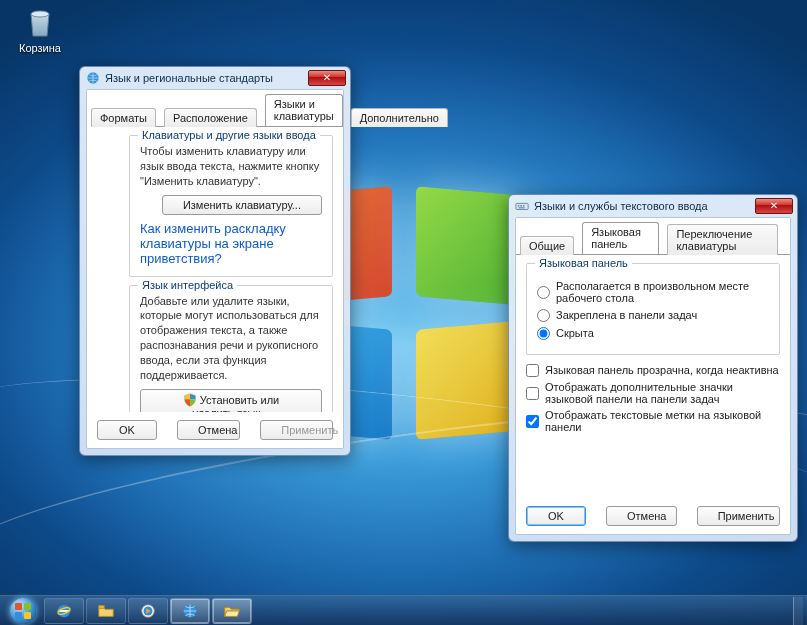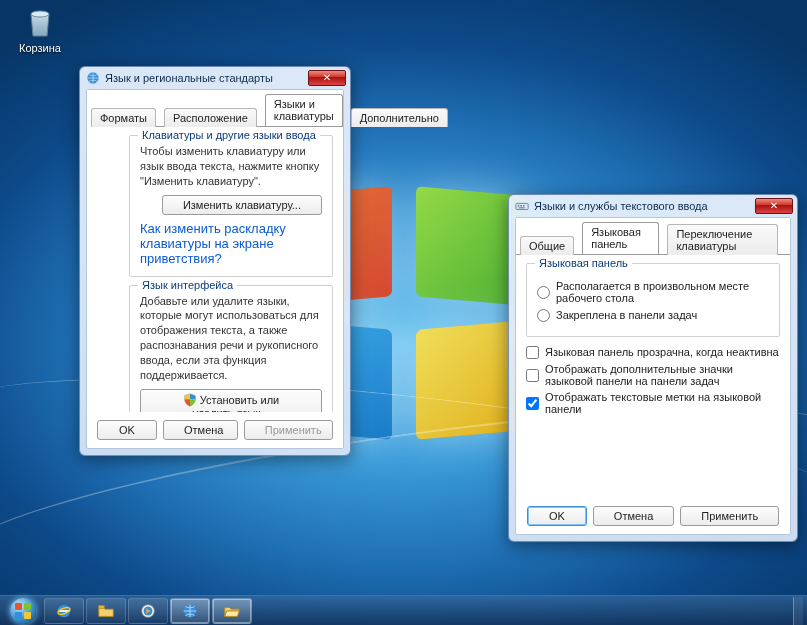--- a/index.html
+++ b/index.html
@@ -123,21 +123,21 @@
   background: linear-gradient(#fdfdfd,#ececec);
   border: 1px solid #9a9a9a;
   border-radius: 3px;
   cursor: pointer;
   color: #222;
   min-width: 60px;
   text-align: center;
 }
 .btn.default { border-color: #3b8fd6; box-shadow: inset 0 0 0 1px rgba(120,190,250,0.9); }
 .btn:disabled, .btn.disabled { color: #999; cursor: default; }
-.btn-row { display: flex; justify-content: center; gap: 6px; padding: 8px 10px; }
+.btn-row { display: flex; justify-content: center; gap: 20px; padding: 8px 10px; }
 .right { display:flex; justify-content:flex-end; }
 a.link { color: #0b5bd3; text-decoration: none; font-size: 13px; cursor:pointer; }
 .radio-row, .check-row { display: flex; align-items: center; gap: 6px; font-size: 11px; color: #222; margin: 4px 0; }
 .radio-row input, .check-row input { margin-top: 1px; }
 
 
 #win1 { left: 79px; top: 66px; width: 272px; }
 #win1 .client { height: 360px; display:flex; flex-direction:column;}
 #win1 .tab-body { flex:1; overflow:hidden; }
 #win1 .groupbox.tall { height: 260px; }
@@ -297,20 +297,24 @@
       <div class="groupbox">
         <span class="group-title">Языковая панель</span>
         <label class="radio-row">
           <input type="radio" name="lb" style="">
           <span>Располагается в произвольном месте рабочего стола</span>
         </label>
         <label class="radio-row">
           <input type="radio" name="lb" style="">
           <span>Закреплена в панели задач</span>
         </label>
+        <label class="radio-row">
+          <input type="radio" name="lb" checked="" style="">
+          <span>Скрыта</span>
+        </label>
       </div>
       <label class="check-row">
         <input type="checkbox" style="">
         <span>Языковая панель прозрачна, когда неактивна</span>
       </label>
       <label class="check-row">
         <input type="checkbox" style="">
         <span>Отображать дополнительные значки языковой панели на панели задач</span>
       </label>
       <label class="check-row">

